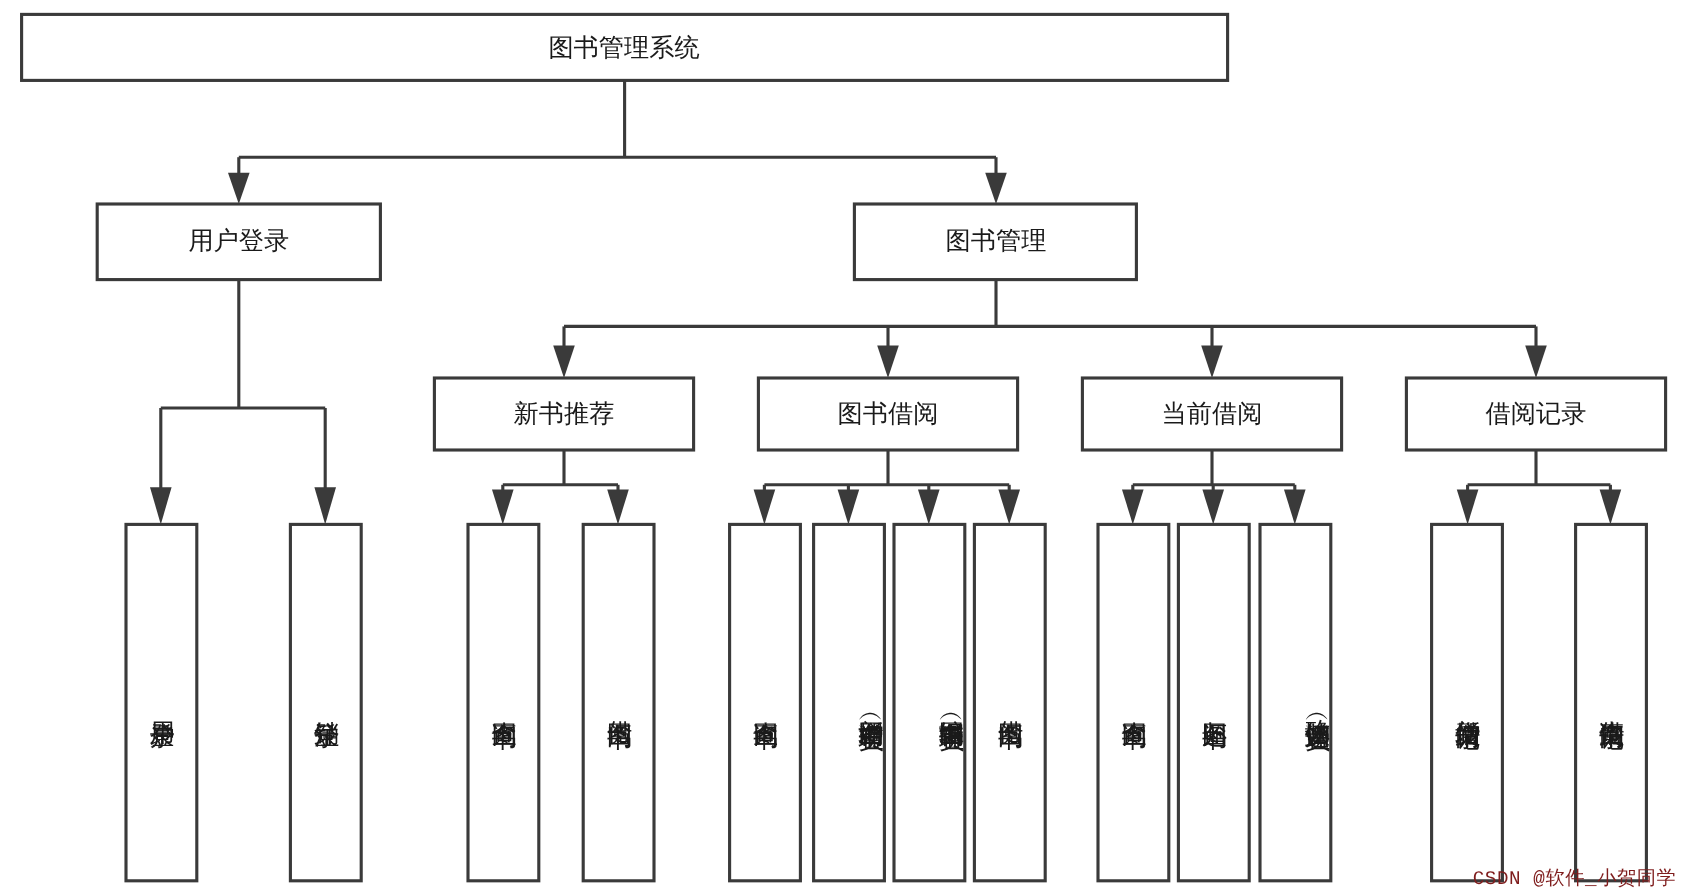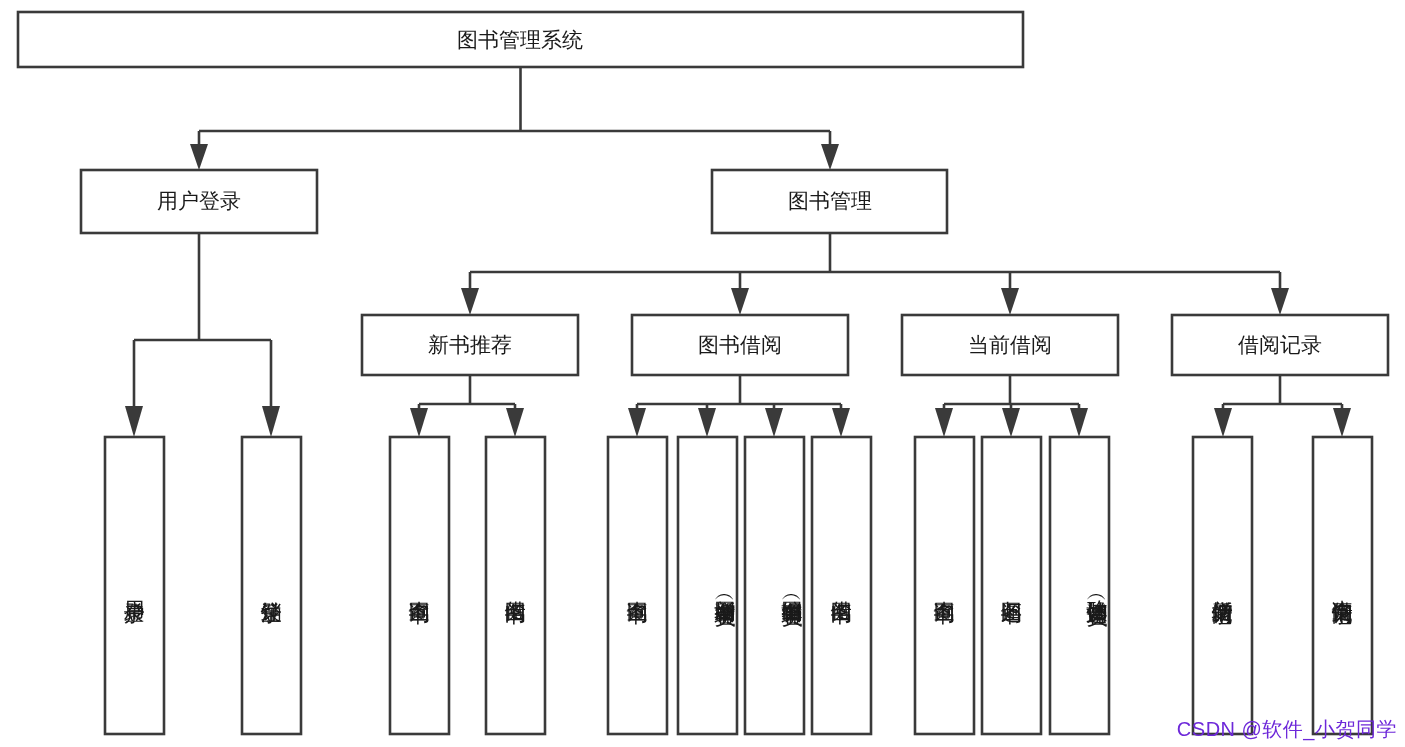--- a/index.html
+++ b/index.html
@@ -63,23 +63,23 @@
     white-space: normal;
     user-select: none;
   }
   .leaf-label.centered {
     align-items: center;
   }
   .watermark {
     position: absolute;
     right: 8px;
     bottom: 4px;
-    font-family: Liberation Sans, sans-serif;
-    font-size: 20px;
-    color: #6d28d9;
+    font-family: Liberation Mono, monospace;
+    font-size: 16px;
+    color: #7f1d1d;
     letter-spacing: 0.5px;
     white-space: nowrap;
   }
 </style>
 </head>
 <body>
 
 <div id="diagram-root">
 
   <svg class="diagram-canvas" viewBox="0 0 1405 747">

